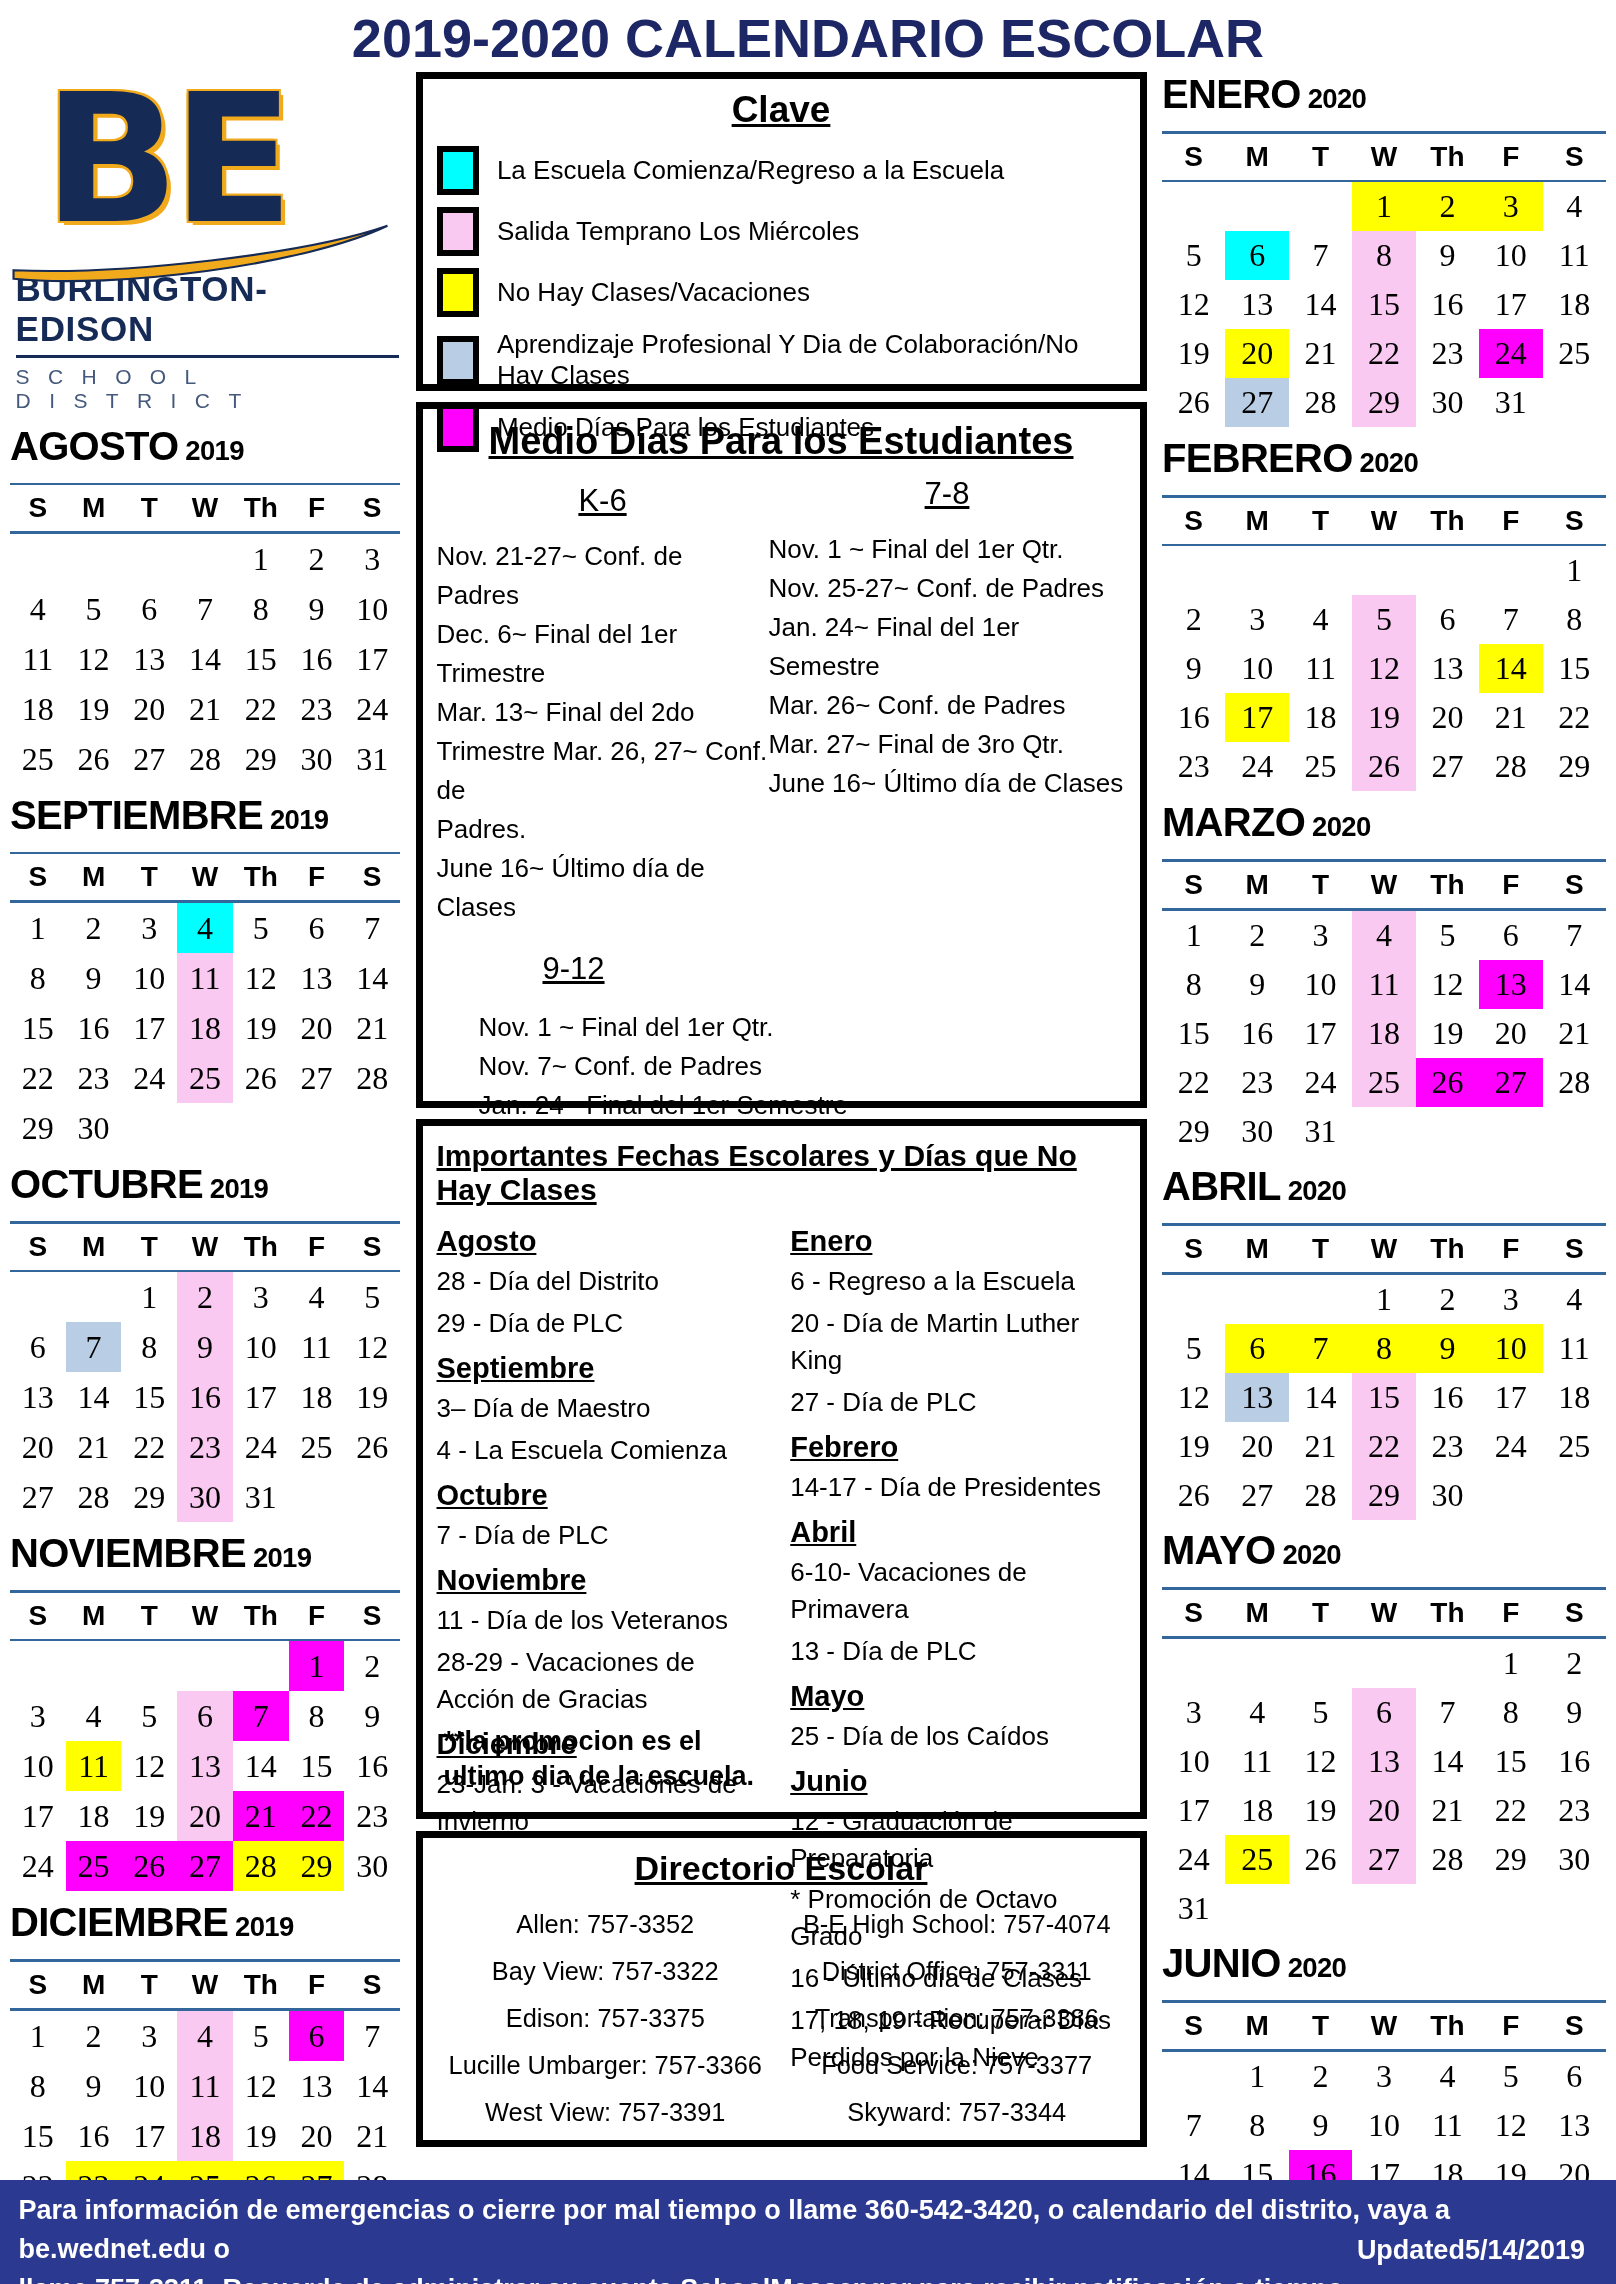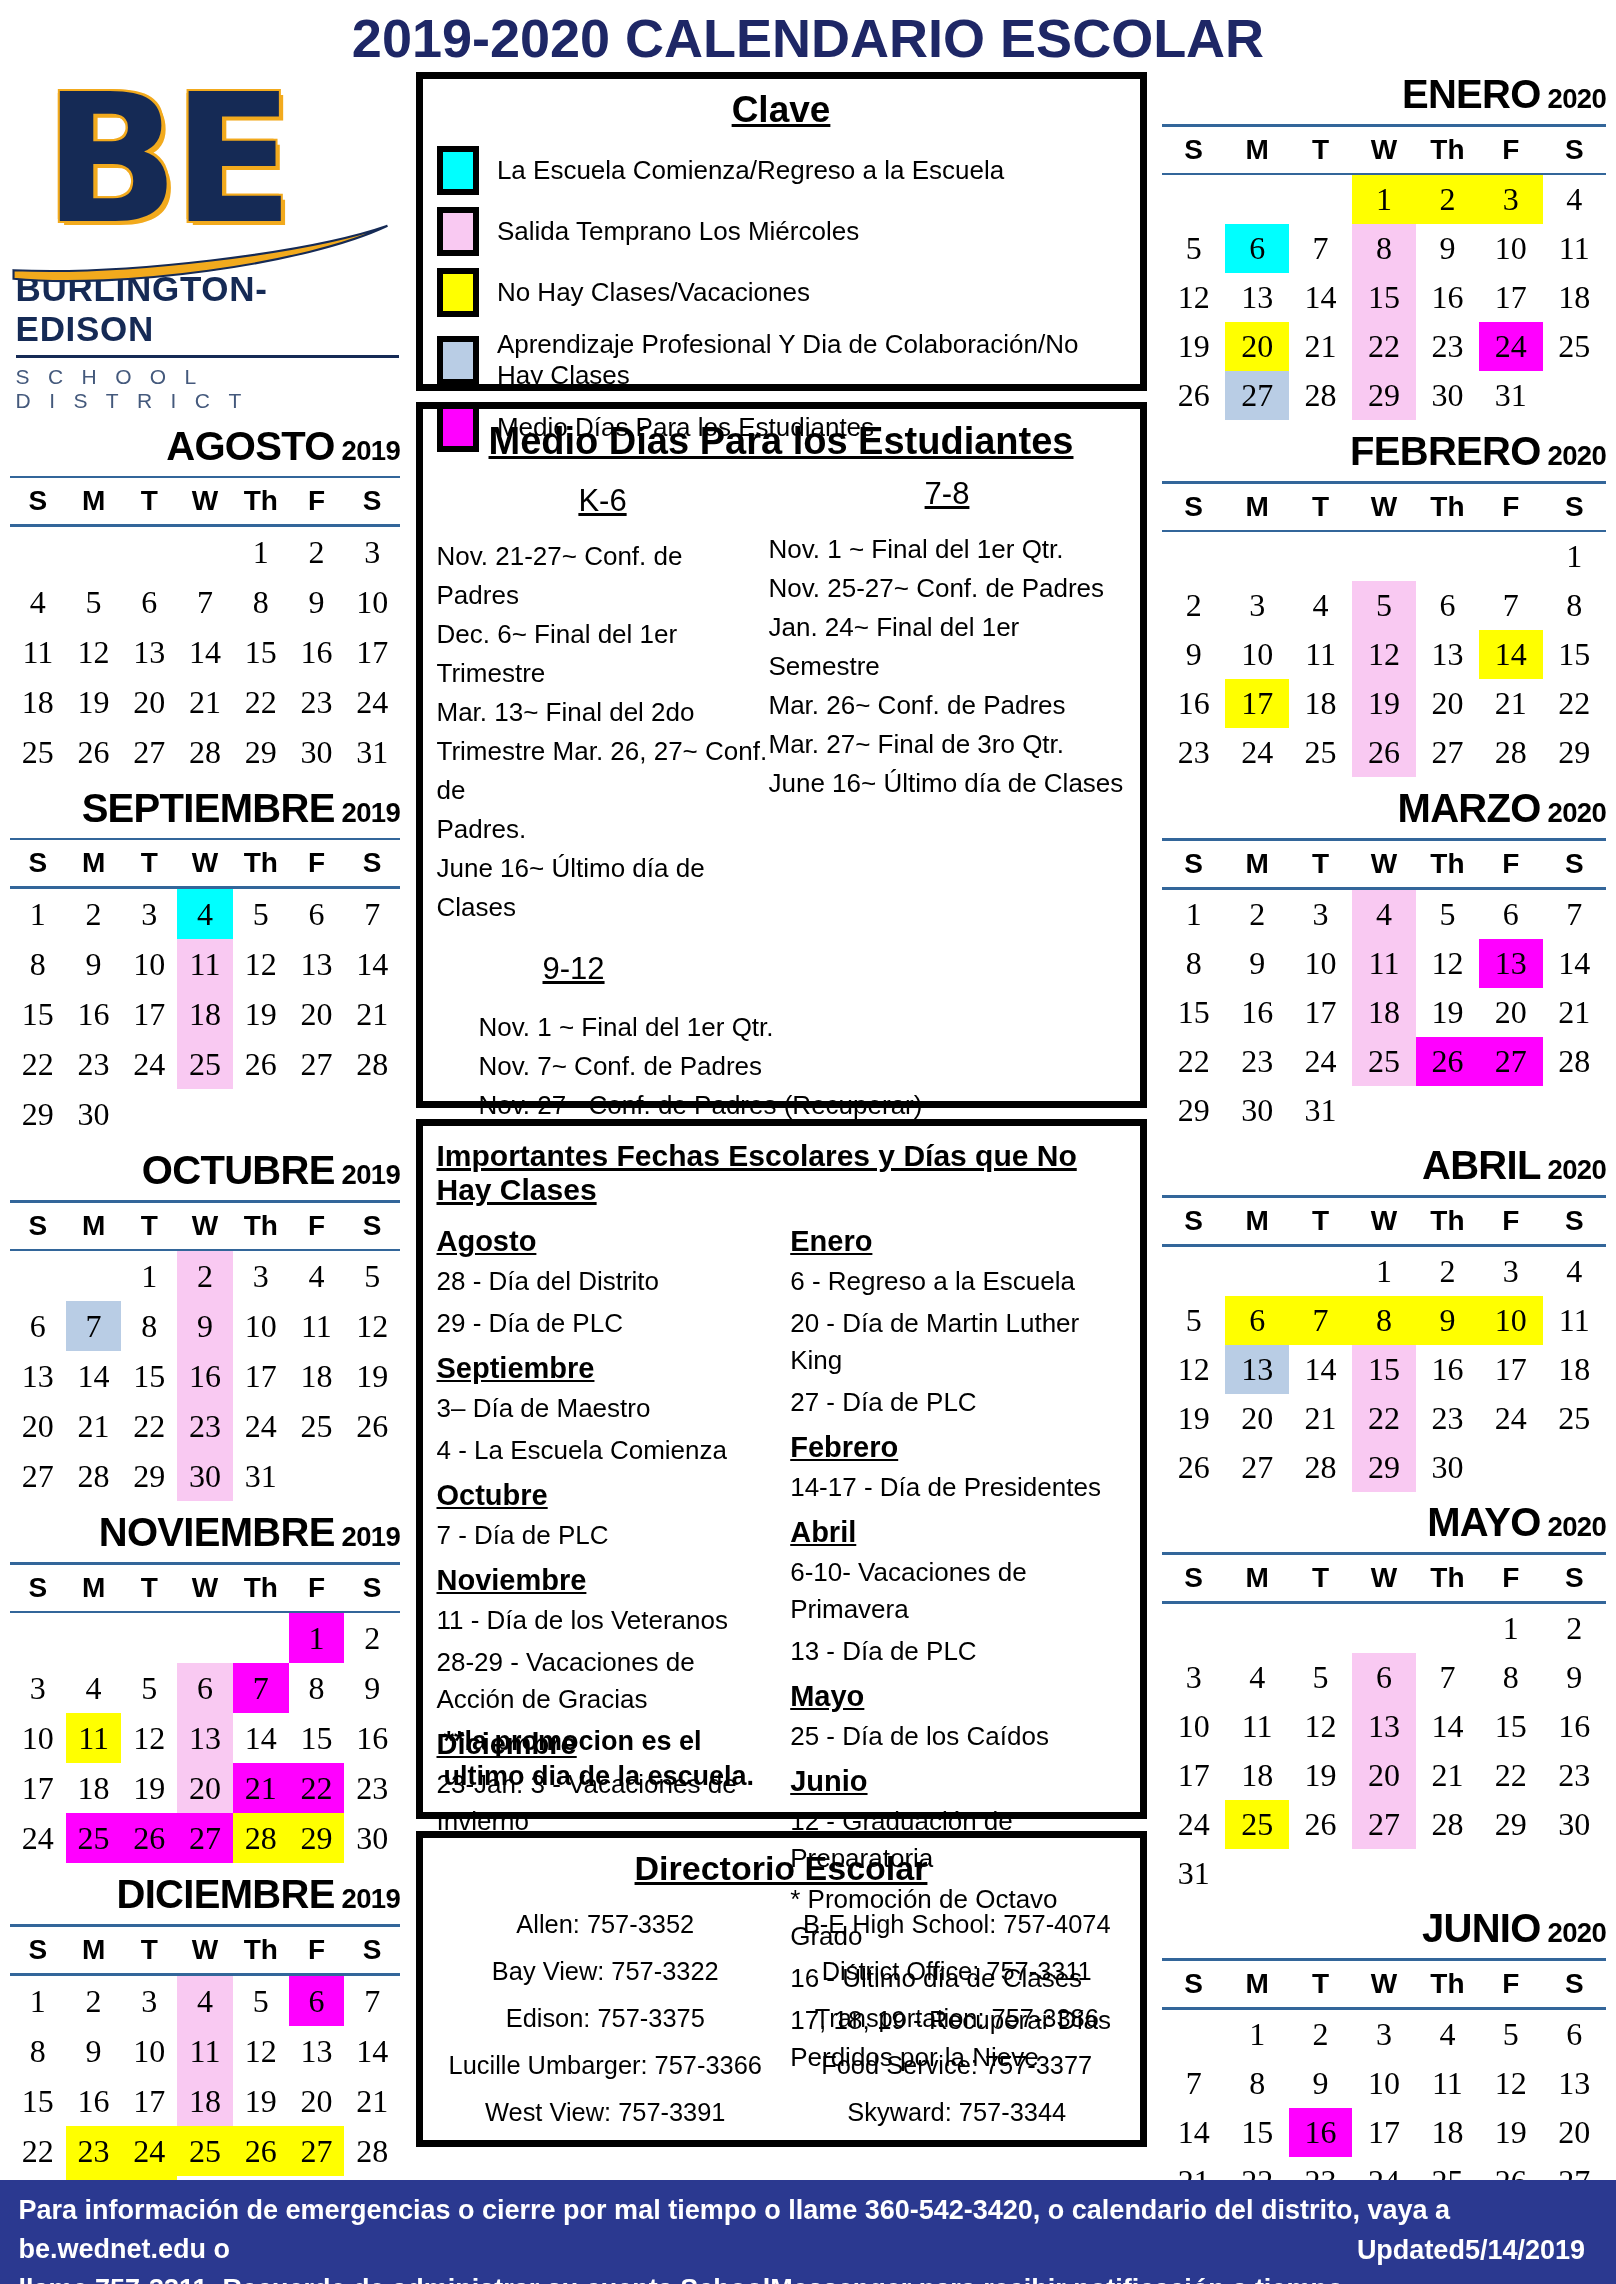--- a/index.html
+++ b/index.html
@@ -29,21 +29,21 @@
     font-size:35px;font-weight:bold;color:#152a55;letter-spacing:0.7px;margin-top:25.4px;
     font-family:"Liberation Sans",sans-serif;
   }
   .logo-sub{
     font-size:21px;color:#44597c;letter-spacing:18.4px;margin-top:5.6px;
     border-top:3.5px solid #152a55;padding-top:7px;width:383px;box-sizing:border-box;
   }
 
   
   .month{margin-bottom:8.5px;}
-  .month-title{text-align:right;font-weight:bold;font-size:40px;margin-bottom:7px;letter-spacing:-0.7px;}
+  .month-title{text-align:left;font-weight:bold;font-size:40px;margin-bottom:14px;letter-spacing:-0.7px;}
   .month-title .yr{font-size:27.5px;}
   .rule{height:2.8px;background:#33669a;}
   .dow{display:flex;font-weight:bold;font-size:28px;padding:7px 0;}
   .dow span{flex:1;text-align:center;}
   .cal-grid{display:grid;grid-template-columns:repeat(7,1fr);}
   .cell{
     height:50px;line-height:50px;text-align:center;
     font-family:"Liberation Serif",serif;font-size:32px;
   }
   .col-right .cell{height:49px;line-height:49px;}
@@ -411,21 +411,20 @@
               <div class="hd-line">Jan. 24~ Final del 1er Semestre</div>
               <div class="hd-line">Mar. 26~ Conf. de Padres</div>
               <div class="hd-line">Mar. 27~ Final de 3ro Qtr.</div>
               <div class="hd-line">June 16~ Último día de Clases</div>
             </div>
         </div>
         <div class="hd-912">
             <div class="hd-head">9-12</div>
             <div class="hd-line">Nov. 1 ~ Final del 1er Qtr.</div>
             <div class="hd-line">Nov. 7~ Conf. de Padres</div>
-            <div class="hd-line">Nov. 27~ Conf. de Padres (Recuperar)</div>
             <div class="hd-line">Jan. 24~ Final del 1er Semestre</div>
             <div class="hd-line">Mar. 26~ Conf. de Padres.</div>
             <div class="hd-line">Mar. 27~ Final de 3ro Qtr.</div>
             <div class="hd-line">June 16~  Último día de Clases</div>
           </div>
       </div>
 
       <div class="box important-box">
         <div class="imp-title">Importantes Fechas Escolares y Días que No Hay Clases</div>
         <div class="imp-cols">

